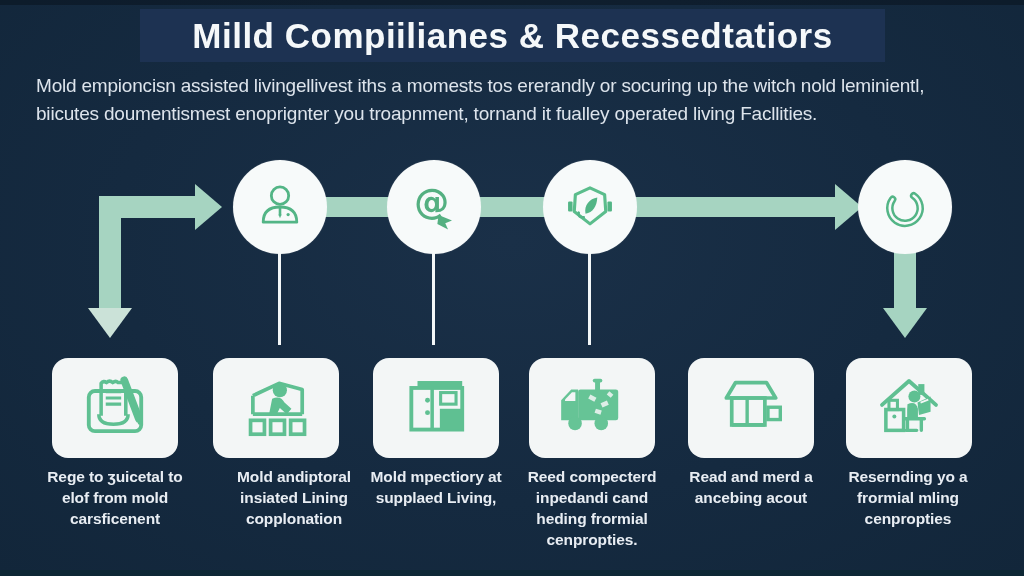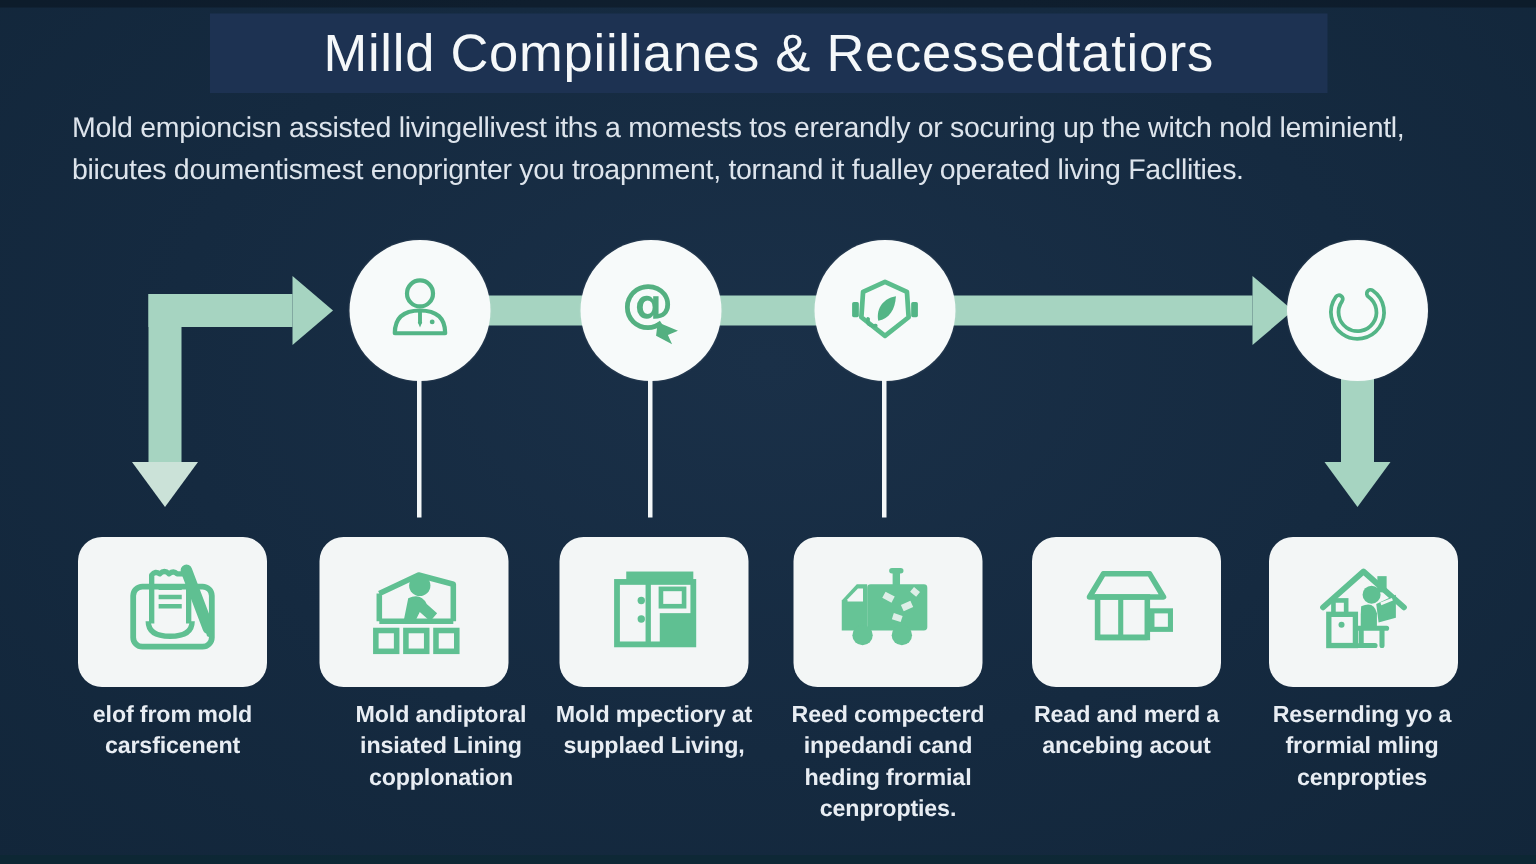--- a/index.html
+++ b/index.html
@@ -10,27 +10,27 @@
   }
   .stage::before{content:"";position:absolute;left:0;top:0;width:100%;height:5px;background:rgba(0,0,0,.28);}
   .stage::after{content:"";position:absolute;left:0;bottom:0;width:100%;height:6px;background:rgba(10,40,48,.55);}
 
   
   .title-band{
     position:absolute;left:140px;top:9px;width:745px;height:53px;
     background:#1d3252;display:flex;align-items:center;justify-content:center;
   }
   .title-band h1{
-    margin:0;color:#f5f8fa;font-size:35px;font-weight:normal;letter-spacing:.5px;white-space:nowrap;
+    margin:0;color:#f5f8fa;font-size:35px;font-weight:bold;letter-spacing:.5px;white-space:nowrap;
   }
 
   
   .subtitle{
     position:absolute;left:36px;top:72px;width:950px;
-    color:#dde4ec;font-size:19px;font-weight:500;line-height:28px;letter-spacing:-.2px;margin-left:12px;
+    color:#dde4ec;font-size:19px;font-weight:500;line-height:28px;letter-spacing:-.2px;
   }
 
   
   .bar{position:absolute;background:#a6d4c1;}
   .head-right{position:absolute;width:0;height:0;border-top:23px solid transparent;border-bottom:23px solid transparent;border-left:27px solid #a6d4c1;}
   .head-down{position:absolute;width:0;height:0;border-left:22px solid transparent;border-right:22px solid transparent;border-top:30px solid #a6d4c1;}
   .head-down.light{border-top-color:#cbe2d8;}
 
   
   .stem{position:absolute;width:3px;background:#f3f7f8;}
@@ -192,20 +192,21 @@
       <circle cx="14.5" cy="29.5" r="1.3" fill="#5fc092"></circle>
       <circle cx="27.5" cy="16.5" r="3.9" fill="#5fc092"></circle>
       <path d="M23 21.5 Q28.5 19 29.8 24.5 L29.8 31 L22.8 31 L22.8 25 Z" fill="#5fc092"></path>
       <path d="M29.5 20.5 L38 16.5 L38 26.5 L30.5 28.5 Z" fill="#5fc092"></path>
       <line x1="31.5" y1="20.5" x2="36.5" y2="18.5" stroke="#f3f6f6" stroke-width="1.2"></line>
       <path d="M21 31 L34 31 M23 31 L23 38.5 M32 31 L32 38.5 M22 38.5 L29 38.5" stroke="#5fc092" stroke-width="2.2" stroke-linecap="round"></path>
     </svg>
   </div>
 
   <div class="caption" style="left:30px;">
+    <span>Rege to ʒuicetal to</span>
     <span>elof from mold</span>
     <span>carsficenent</span>
 
   </div>
   <div class="caption" style="left:209px;">
     <span>Mold andiptoral</span>
     <span>insiated Lining</span>
     <span>copplonation</span>
 
   </div>

